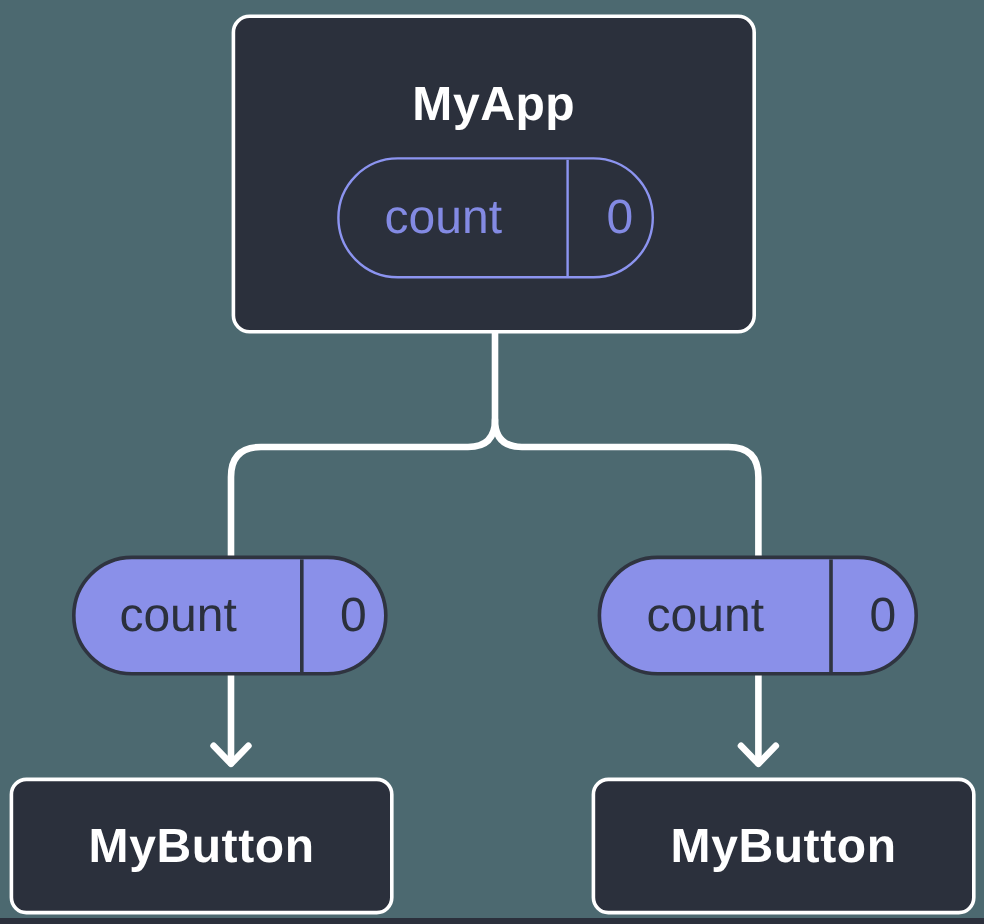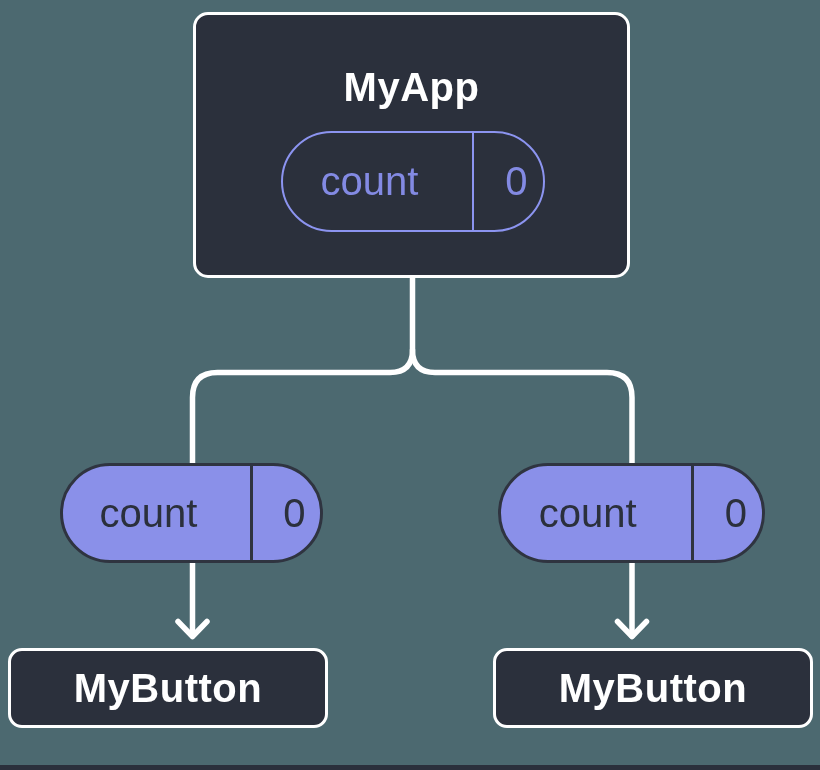--- a/index.html
+++ b/index.html
@@ -84,21 +84,21 @@
     display: flex;
     align-items: center;
     justify-content: center;
   }
   .pill-divider { flex: 0 0 auto; }
   .left-pill  { left: 60px;  top: 463px; width: 263px; height: 100px; }
   .right-pill { left: 498px; top: 463px; width: 267px; height: 100px; }
   .button-card {
     top: 648px;
     width: 320px;
-    height: 80px;
+    height: 114px;
     border-radius: 14px;
     display: flex;
     align-items: center;
     justify-content: center;
   }
   .button-card .card-title { position: static; }
   .button-card-left  { left: 8px; }
   .button-card-right { left: 493px; }
   .bottom-strip {
     position: absolute;

